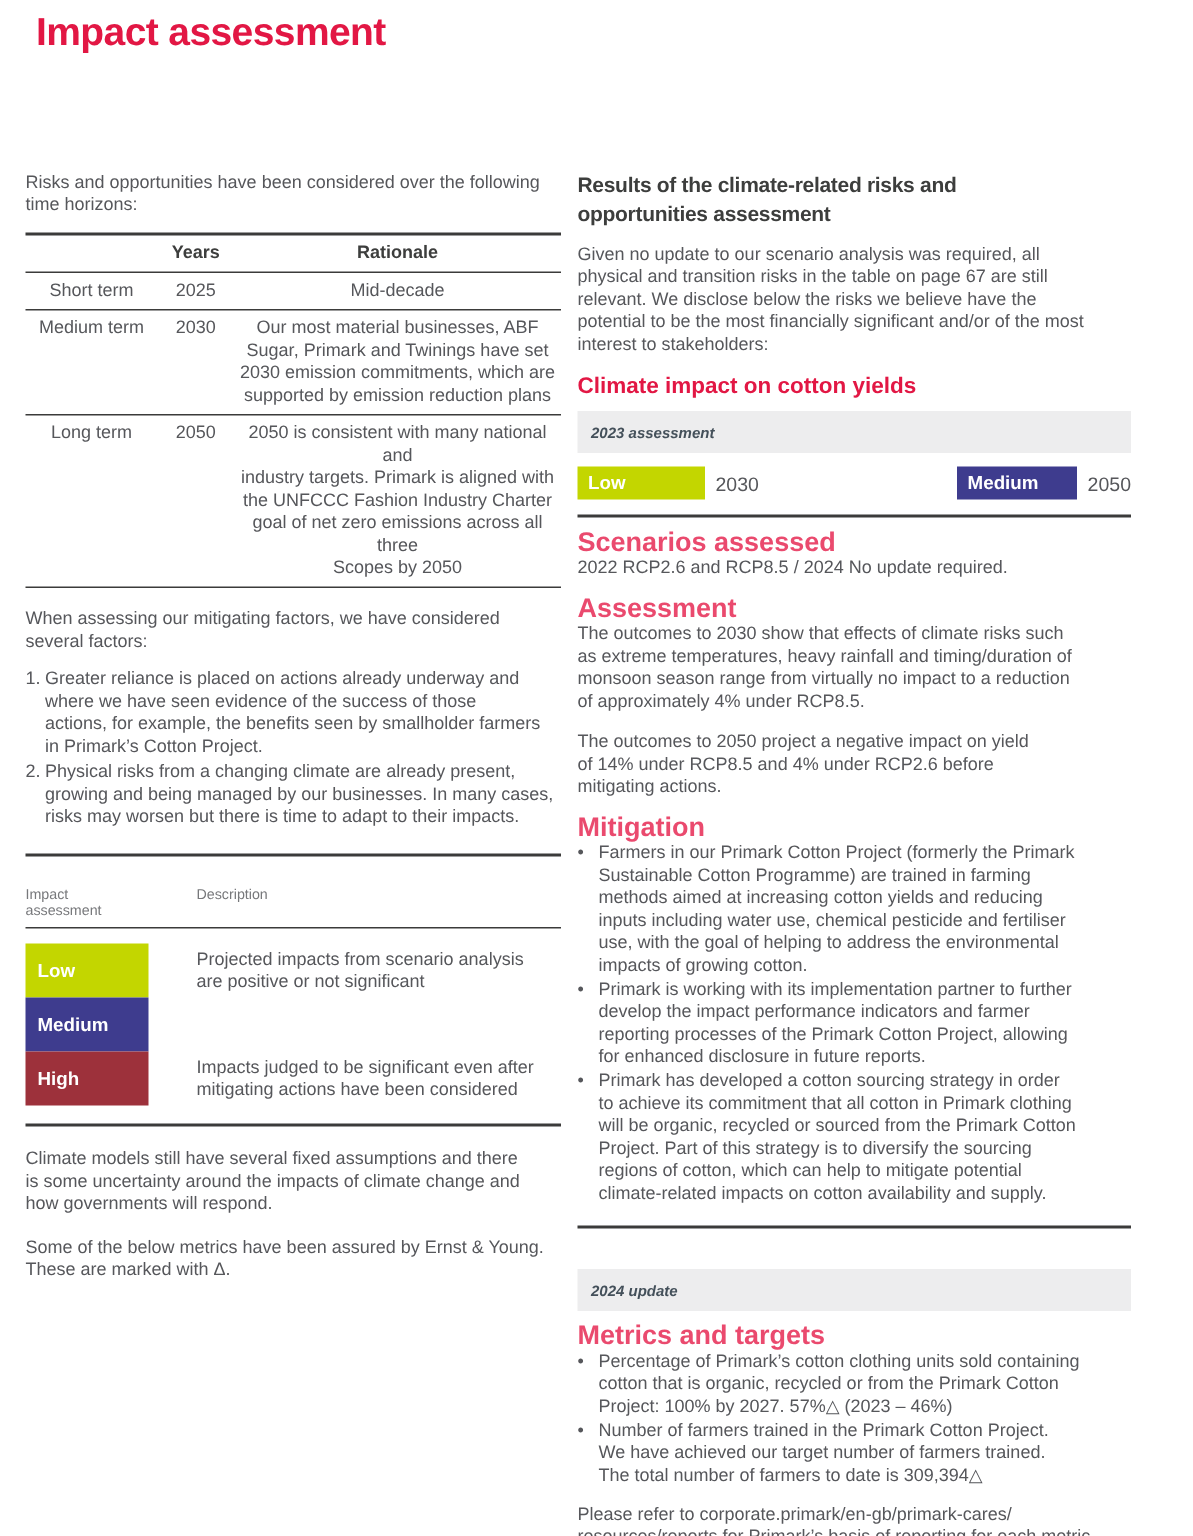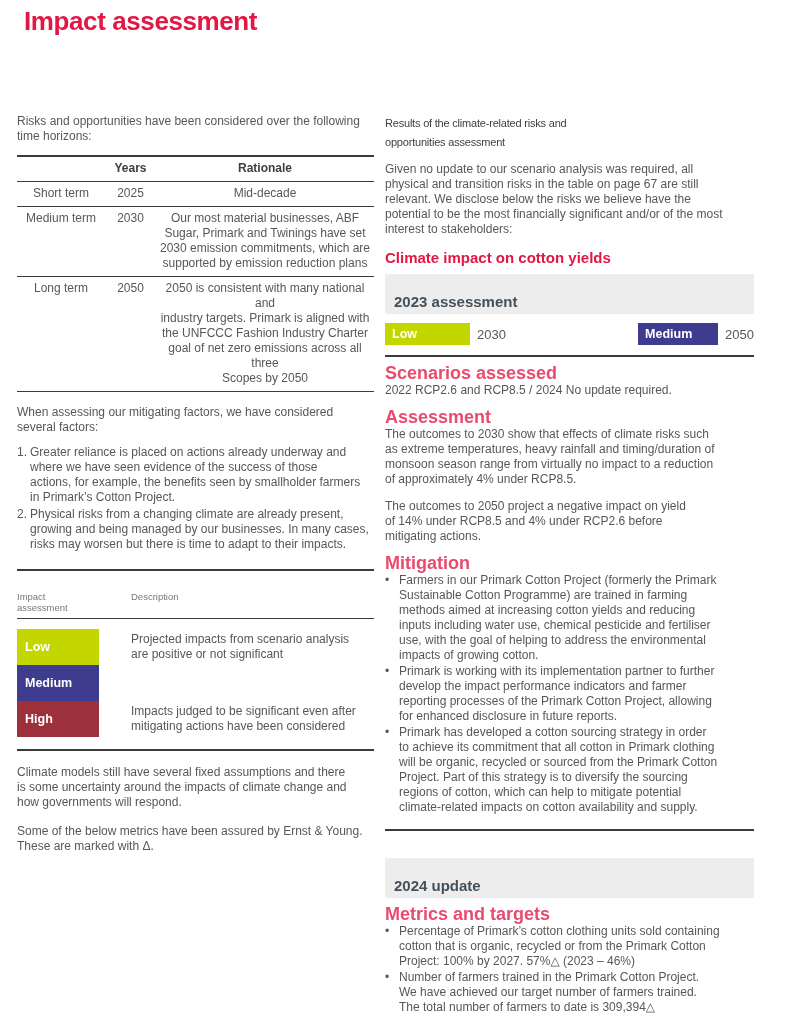--- a/index.html
+++ b/index.html
@@ -41,28 +41,28 @@
   .badge-cell {
     width:82px; height:36px; box-sizing:border-box; padding-left:8px;
     display:flex; align-items:center;
     color:#ffffff; font-weight:bold; font-size:12.5px;
   }
   .t2-desc { display:flex; align-items:center; }
   .closing { margin-top:14px; }
 
   
   .r-heading {
-    margin:0 0 10px; font-size:11px; line-height:19px; font-weight:normal;
+    margin:0 0 10px; font-size:14px; line-height:19px; font-weight:bold;
     color:var(--heading); letter-spacing:-0.2px;
   }
   .r-intro { margin-bottom:13px; }
   .risk-heading { margin:0 0 9px; font-size:15px; font-weight:bold; color:var(--red); }
   .bar {
     background:var(--bar_bg); color:var(--bar_text);
-    font-weight:bold; font-size:15px; padding:20px 9px 5px;
+    font-weight:bold; font-size:10px; padding:8px 9px 5px;font-style:italic;
   }
   .ratings { display:flex; justify-content:space-between; align-items:center; margin:9px 0 10px; }
   .rating { display:flex; align-items:center; }
   .rbadge {
     width:85px; height:22px; line-height:22px; box-sizing:border-box; padding-left:7px;
     color:#ffffff; font-weight:bold; font-size:12.5px;
   }
   .rating.second .rbadge { width:80px; }
   .ryear { margin-left:7px; font-size:13px; }
   .rule { border:none; border-top:2px solid var(--rule); margin:0; }

